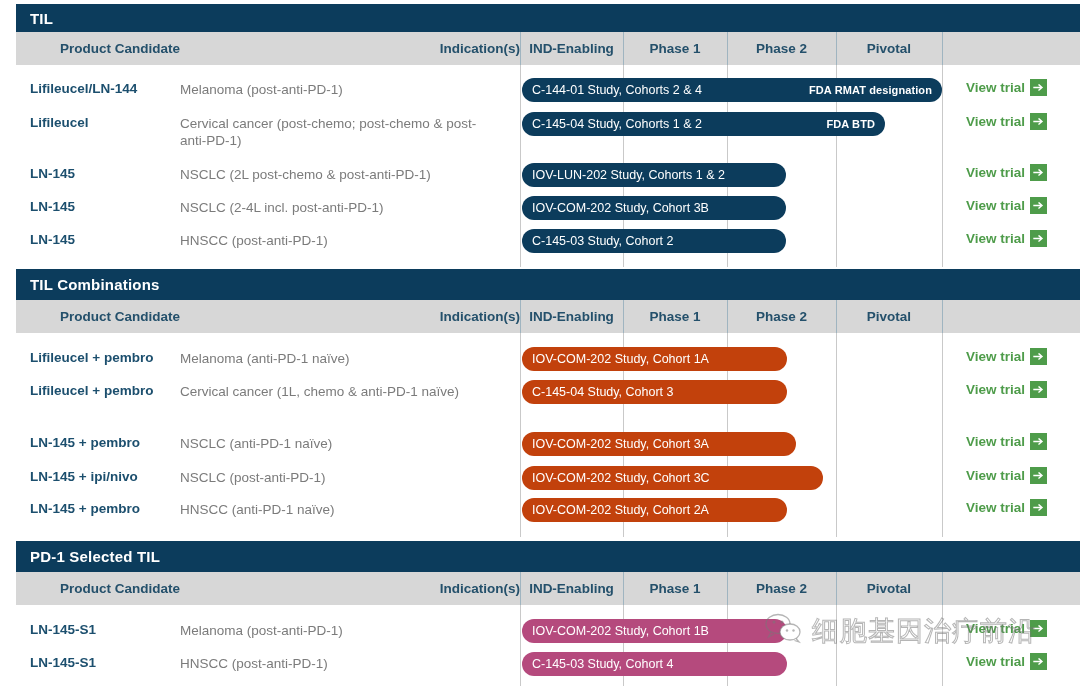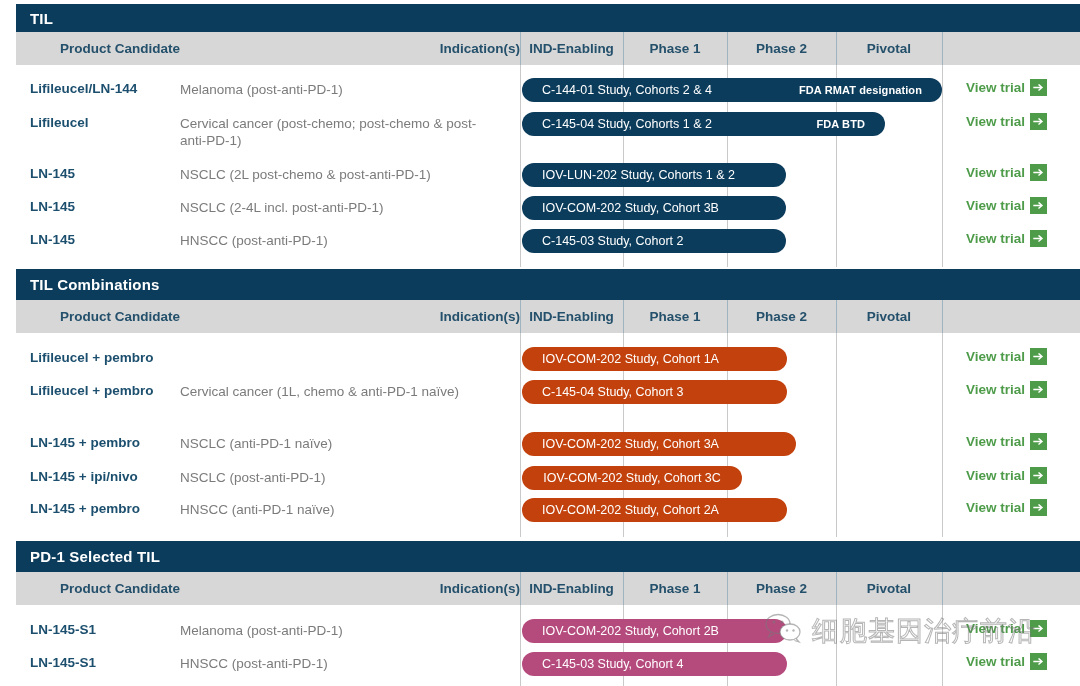--- a/index.html
+++ b/index.html
@@ -76,21 +76,21 @@
 
   
   .pill{
     position:absolute;
     height:24px;
     border-radius:12px;
     display:flex;align-items:center;
     color:#ffffff;
     font-size:12.5px;
     box-sizing:border-box;
-    padding:0 20px;
+    padding:0 10px;
     white-space:nowrap;
   }
   .pill .pill-label{flex:0 0 auto;}
   .pill .pill-tag{
     margin-left:auto;
     font-size:11px;
     font-weight:bold;
     letter-spacing:.1px;
   }
   .pill.navy{background:#0c3c5c;}
@@ -274,20 +274,21 @@
       <div class="vline" style="left: 820px; height: 33px;"></div>
       <div class="vline" style="left: 926px; height: 33px;"></div>
     </div>
     <div class="rows" style="position: absolute; left: 8px; top: 333px; height: 204px;">
       <div class="grid-line" style="left: 504px;"></div>
       <div class="grid-line" style="left: 607px;"></div>
       <div class="grid-line" style="left: 711px;"></div>
       <div class="grid-line" style="left: 820px;"></div>
       <div class="grid-line" style="left: 926px;"></div>
       <div class="cand" style="position: absolute; left: 0px; top: 17px;">Lifileucel + pembro</div>
+      <div class="indic" style="position: absolute; left: 164px; top: 17px;">Melanoma (anti-PD-1 naïve)</div>
       <div class="pill green" style="left: 506px; width: 265px; top: 14px;">
         <span class="pill-label">IOV-COM-202 Study, Cohort 1A</span>
       </div>
       <div class="view" style="left: 950px; top: 15px;">
         <span class="vt-label">View trial</span>
         <span class="arrow-btn">
           <svg width="11" height="11" viewBox="0 0 11 11" aria-hidden="true">
             <path d="M1 5.5 H8.6 M6 2.9 L9 5.5 L6 8.1" stroke="#ffffff" stroke-width="1.4" fill="none" stroke-linecap="square"></path>
           </svg>
         </span>
@@ -313,21 +314,21 @@
       <div class="view" style="left: 950px; top: 100px;">
         <span class="vt-label">View trial</span>
         <span class="arrow-btn">
           <svg width="11" height="11" viewBox="0 0 11 11" aria-hidden="true">
             <path d="M1 5.5 H8.6 M6 2.9 L9 5.5 L6 8.1" stroke="#ffffff" stroke-width="1.4" fill="none" stroke-linecap="square"></path>
           </svg>
         </span>
       </div>
       <div class="cand" style="position: absolute; left: 0px; top: 136px;">LN-145 + ipi/nivo</div>
       <div class="indic" style="position: absolute; left: 164px; top: 136px;">NSCLC (post-anti-PD-1)</div>
-      <div class="pill green" style="left: 506px; width: 220px; top: 133px; justify-content: center;">
+      <div class="pill green" style="left: 506px; width: 301px; top: 133px;">
         <span class="pill-label">IOV-COM-202 Study, Cohort 3C</span>
       </div>
       <div class="view" style="left: 950px; top: 134px;">
         <span class="vt-label">View trial</span>
         <span class="arrow-btn">
           <svg width="11" height="11" viewBox="0 0 11 11" aria-hidden="true">
             <path d="M1 5.5 H8.6 M6 2.9 L9 5.5 L6 8.1" stroke="#ffffff" stroke-width="1.4" fill="none" stroke-linecap="square"></path>
           </svg>
         </span>
       </div>
@@ -378,21 +379,21 @@
     </div>
     <div class="rows" style="position: absolute; left: 8px; top: 605px; height: 81px;">
       <div class="grid-line" style="left: 504px;"></div>
       <div class="grid-line" style="left: 607px;"></div>
       <div class="grid-line" style="left: 711px;"></div>
       <div class="grid-line" style="left: 820px;"></div>
       <div class="grid-line" style="left: 926px;"></div>
       <div class="cand" style="position: absolute; left: 0px; top: 17px;">LN-145-S1</div>
       <div class="indic" style="position: absolute; left: 164px; top: 17px;">Melanoma (post-anti-PD-1)</div>
       <div class="pill magenta" style="left: 506px; width: 265px; top: 14px;">
-        <span class="pill-label">IOV-COM-202 Study, Cohort 2B</span>
+        <span class="pill-label">IOV-COM-202 Study, Cohort 1B</span>
       </div>
       <div class="view" style="left: 950px; top: 15px;">
         <span class="vt-label">View trial</span>
         <span class="arrow-btn">
           <svg width="11" height="11" viewBox="0 0 11 11" aria-hidden="true">
             <path d="M1 5.5 H8.6 M6 2.9 L9 5.5 L6 8.1" stroke="#ffffff" stroke-width="1.4" fill="none" stroke-linecap="square"></path>
           </svg>
         </span>
       </div>
       <div class="cand" style="position: absolute; left: 0px; top: 50px;">LN-145-S1</div>

